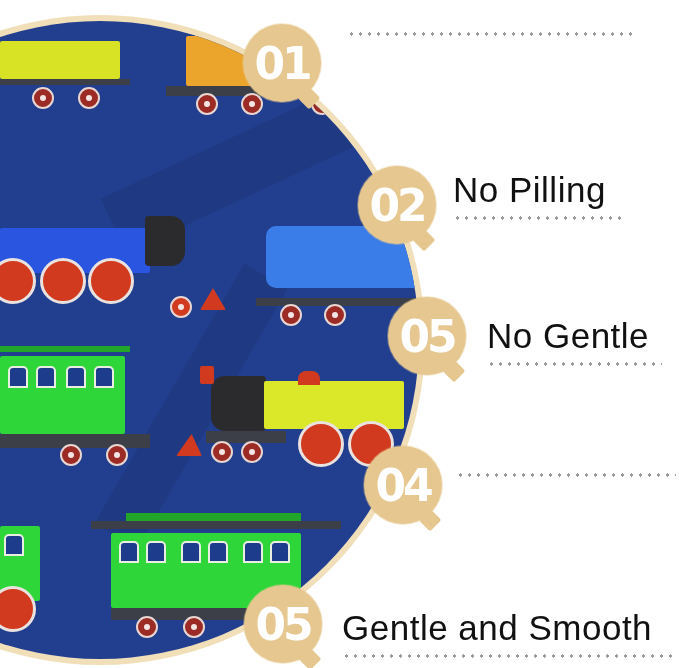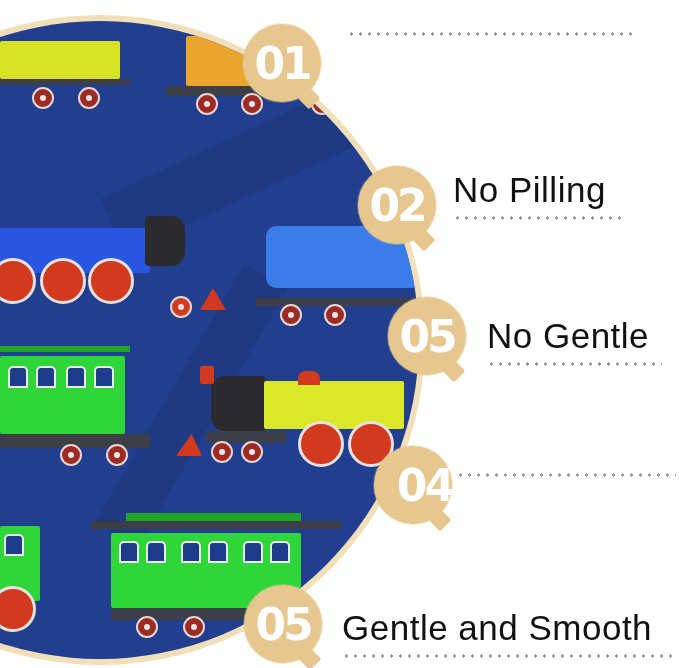--- a/index.html
+++ b/index.html
@@ -125,21 +125,21 @@
 </div>
 
 <div class="badge" style="left:388px;top:297px;">
     <span>05</span>
   </div>
 <div class="feature" style="left:487px;top:316px;">
   <div class="label">No Gentle</div>
   <div class="dots" style="width:175px;"></div>
 </div>
 
-<div class="badge" style="left:374px;top:446px;justify-content:flex-end;">
+<div class="badge" style="left:364px;top:446px;">
     <span>04</span>
   </div>
 <div class="feature" style="left:456px;top:467px;">
   <div class="dots" style="width:220px;"></div>
 </div>
 
 <div class="badge" style="left:244px;top:585px;">
     <span>05</span>
   </div>
 <div class="feature" style="left:342px;top:608px;">

